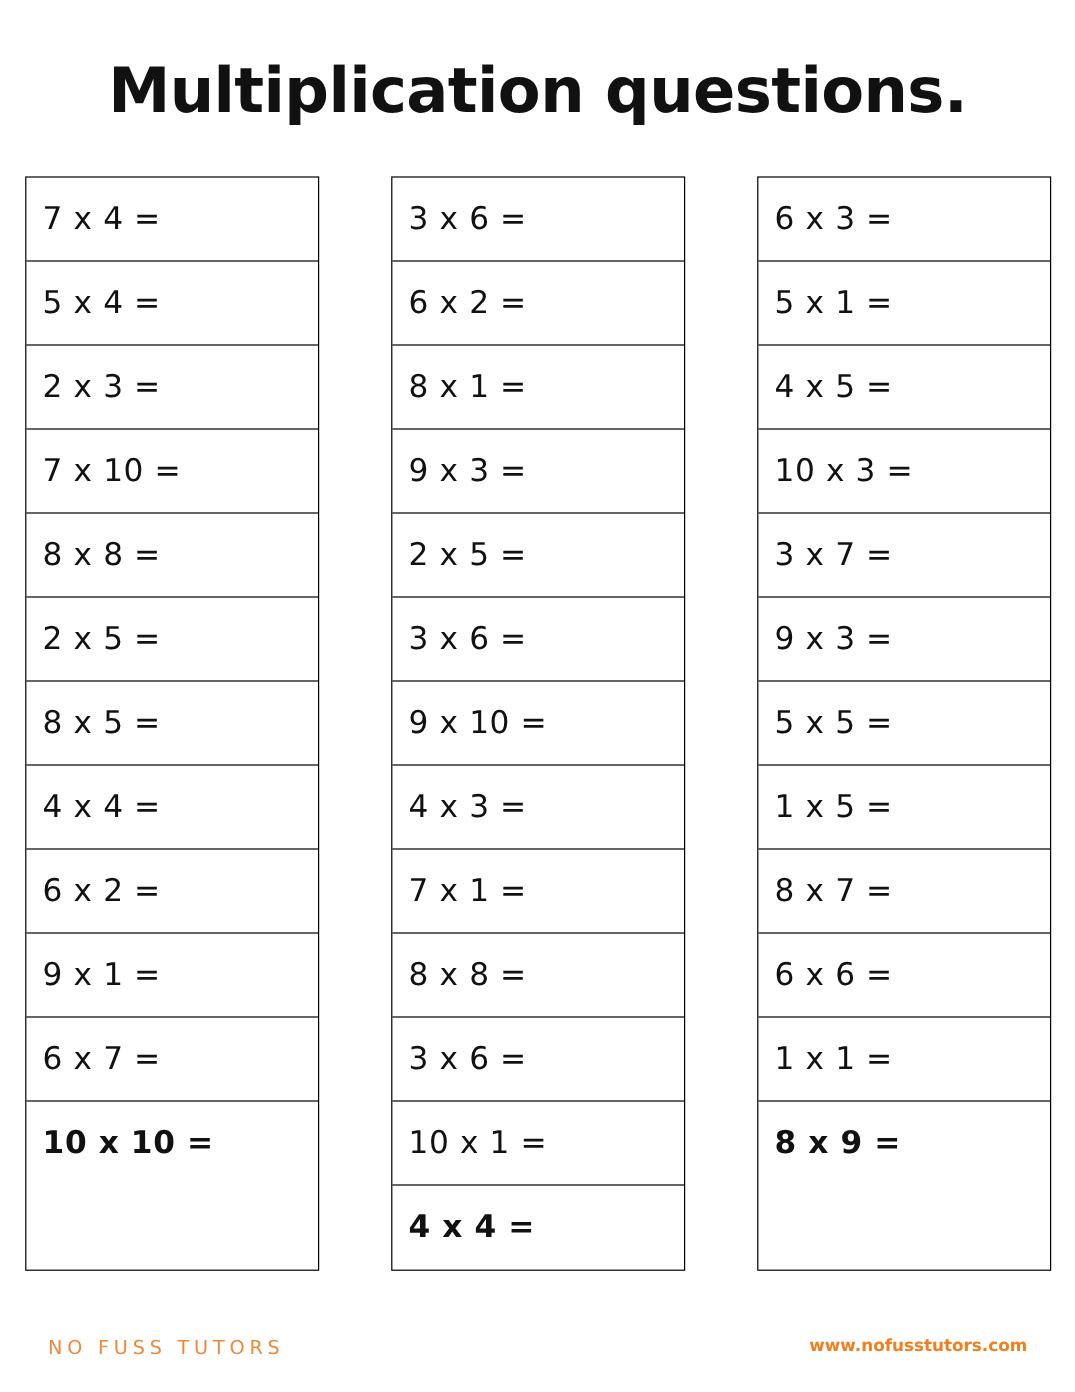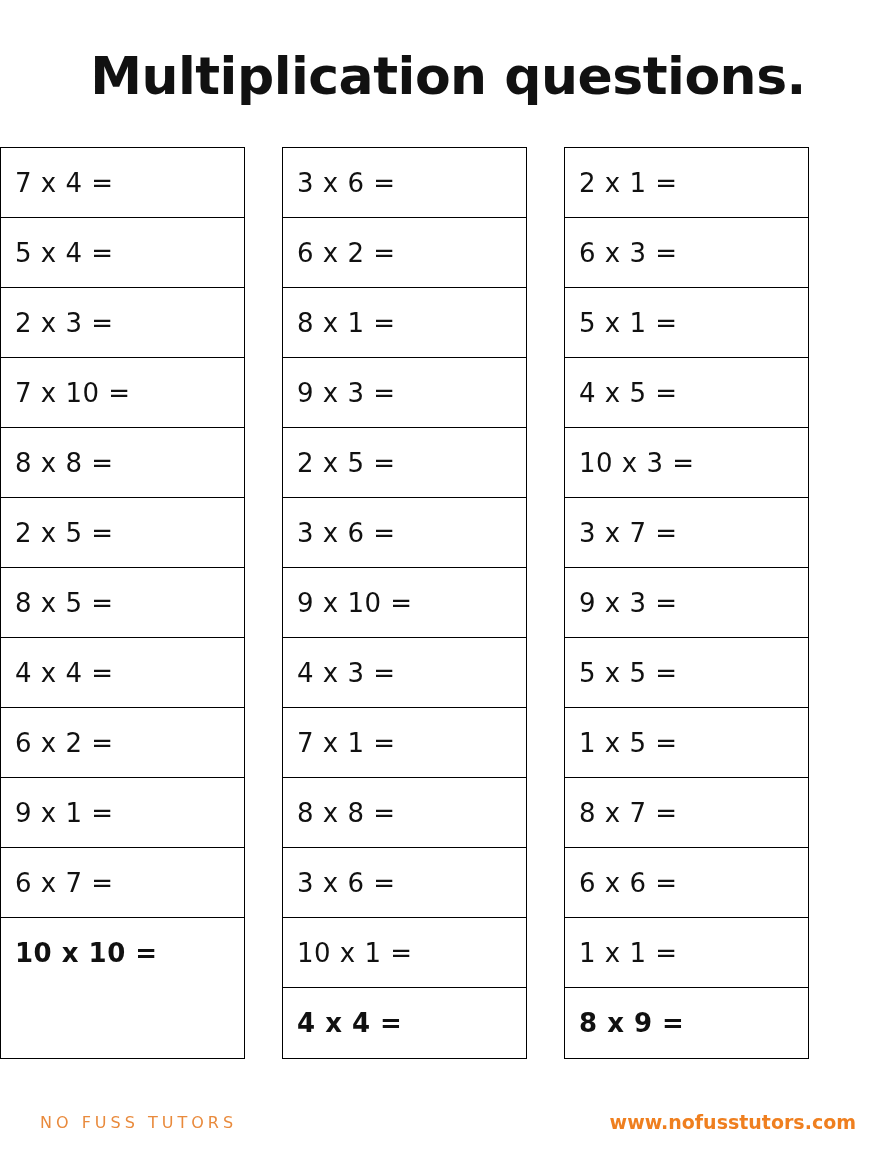--- a/index.html
+++ b/index.html
@@ -26,21 +26,22 @@
     font-weight: bold;
     font-size: 52px;
     color: #111111;
     letter-spacing: -0.5px;
     margin: 0;
     padding-top: 48px;
     line-height: 1.1;
   }
   .columns {
     display: flex;
-    gap: 37px;
+    justify-content: center;
+    gap: 60px;
     margin-top: 42px;
   }
   .column {
     width: 245px;
     border: 1px solid #000000;
     box-sizing: border-box;
     background: #ffffff;
   }
   .qrow {
     height: 70px;
@@ -71,21 +72,21 @@
     box-sizing: border-box;
   }
   .footer-left {
     color: #e98a3c;
     font-size: 16px;
     letter-spacing: 4px;
     font-family: "DejaVu Sans", sans-serif;
   }
   .footer-right {
     color: #ef7f1f;
-    font-size: 19px;
+    font-size: 14px;
     font-weight: bold;
     font-family: "DejaVu Sans", sans-serif;
     text-align: right;
   }
 </style>
 </head>
 <body>
 
 <div class="page">
 
@@ -118,21 +119,20 @@
       <div class="qrow">9 x 10 =</div>
       <div class="qrow">4 x 3 =</div>
       <div class="qrow">7 x 1 =</div>
       <div class="qrow">8 x 8 =</div>
       <div class="qrow">3 x 6 =</div>
       <div class="qrow">10 x 1 =</div>
       <div class="qrow">4 x 4 =</div>
     </div>
 
     <div class="column">
-      <div class="qrow">2 x 1 =</div>
       <div class="qrow">6 x 3 =</div>
       <div class="qrow">5 x 1 =</div>
       <div class="qrow">4 x 5 =</div>
       <div class="qrow">10 x 3 =</div>
       <div class="qrow">3 x 7 =</div>
       <div class="qrow">9 x 3 =</div>
       <div class="qrow">5 x 5 =</div>
       <div class="qrow">1 x 5 =</div>
       <div class="qrow">8 x 7 =</div>
       <div class="qrow">6 x 6 =</div>

